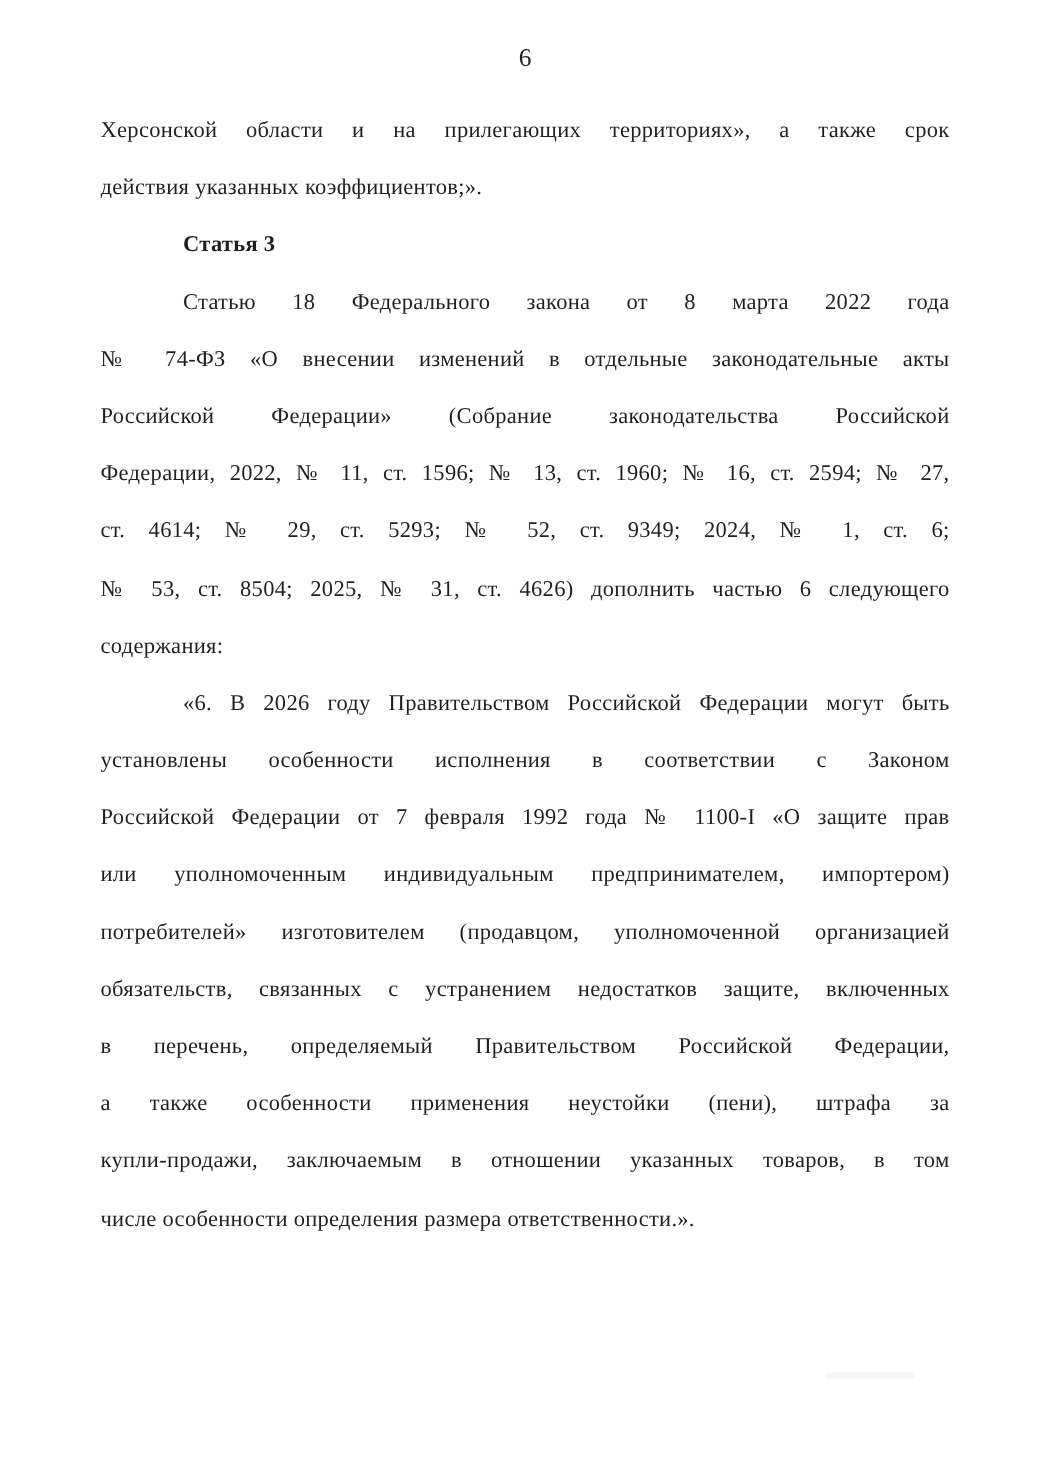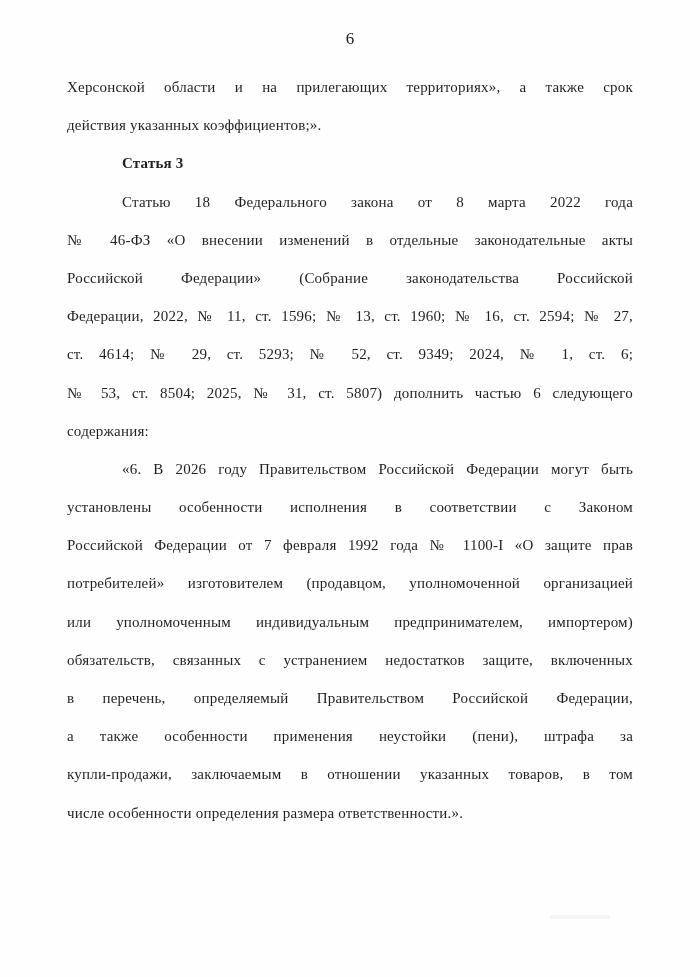--- a/index.html
+++ b/index.html
@@ -72,33 +72,33 @@
   <div class="content" id="doc-content">
       <div class="paragraph">
         <div class="line">Херсонской области и на прилегающих территориях», а также срок</div>
         <div class="line last">действия указанных коэффициентов;».</div>
       </div>
       <div class="paragraph">
         <div class="line last indent heading">Статья 3</div>
       </div>
       <div class="paragraph">
         <div class="line indent">Статью 18 Федерального закона от 8 марта 2022 года</div>
-        <div class="line">№ 46-ФЗ «О внесении изменений в отдельные законодательные акты</div>
+        <div class="line">№ 74-ФЗ «О внесении изменений в отдельные законодательные акты</div>
         <div class="line">Российской Федерации» (Собрание законодательства Российской</div>
         <div class="line">Федерации, 2022, № 11, ст. 1596; № 13, ст. 1960; № 16, ст. 2594; № 27,</div>
         <div class="line">ст. 4614; № 29, ст. 5293; № 52, ст. 9349; 2024, № 1, ст. 6;</div>
-        <div class="line">№ 53, ст. 8504; 2025, № 31, ст. 5807) дополнить частью 6 следующего</div>
+        <div class="line">№ 53, ст. 8504; 2025, № 31, ст. 4626) дополнить частью 6 следующего</div>
         <div class="line last">содержания:</div>
       </div>
       <div class="paragraph">
         <div class="line indent">«6. В 2026 году Правительством Российской Федерации могут быть</div>
         <div class="line">установлены особенности исполнения в соответствии с Законом</div>
         <div class="line">Российской Федерации от 7 февраля 1992 года № 1100-I «О защите прав</div>
+        <div class="line">или уполномоченным индивидуальным предпринимателем, импортером)</div>
         <div class="line">потребителей» изготовителем (продавцом, уполномоченной организацией</div>
-        <div class="line">или уполномоченным индивидуальным предпринимателем, импортером)</div>
         <div class="line">обязательств, связанных с устранением недостатков защите, включенных</div>
         <div class="line">в перечень, определяемый Правительством Российской Федерации,</div>
         <div class="line">а также особенности применения неустойки (пени), штрафа за</div>
         <div class="line">купли-продажи, заключаемым в отношении указанных товаров, в том</div>
         <div class="line last">числе особенности определения размера ответственности.».</div>
       </div>
     </div>
   <div class="scan-artifact"></div>
 </div>
 

